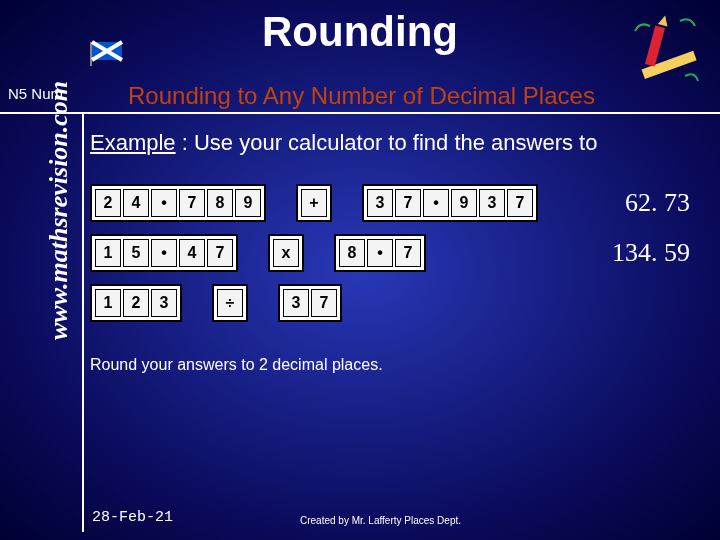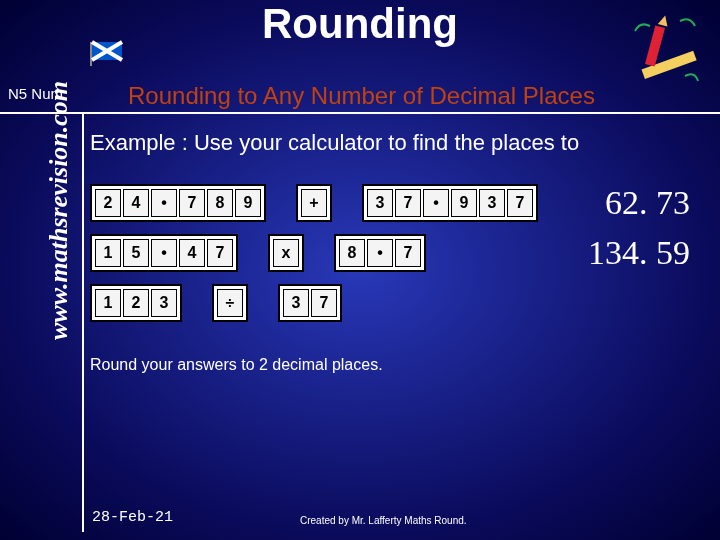--- a/index.html
+++ b/index.html
@@ -10,20 +10,21 @@
     font-family: "Comic Sans MS", cursive, sans-serif;
     color: white;
     position: relative;
     overflow: hidden;
   }
   .title {
     text-align: center;
     font-size: 42px;
     font-weight: bold;
     color: white;
+    padding-top: 8px;
   }
   .subtitle {
     font-size: 24px;
     color: #c2410c;
     position: absolute;
     top: 82px;
     left: 128px;
   }
   .tag {
     position: absolute;
@@ -65,21 +66,21 @@
     position: absolute;
     left: 90px;
     top: 130px;
     width: 620px;
   }
   .example-line {
     font-size: 22px;
     color: white;
     margin-bottom: 28px;
   }
-  .example-line .ul { }
+  .example-line .ul { text-decoration: underline; }
   .calc-row {
     display: flex;
     align-items: center;
     margin-bottom: 12px;
   }
   .calc {
     display: inline-flex;
     background: white;
     border: 2px solid #000;
     padding: 2px;
@@ -96,21 +97,21 @@
     font-weight: bold;
     font-size: 16px;
     color: #000;
     background: #f4f4f4;
   }
   .gap { width: 30px; }
   .answer {
     margin-left: auto;
     margin-right: 20px;
     font-family: "Times New Roman", serif;
-    font-size: 34px;
+    font-size: 26px;
     color: white;
   }
   .instruction {
     font-size: 16px;
     color: white;
     margin-top: 34px;
   }
   .footer-date {
     position: absolute;
     left: 92px;
@@ -166,21 +167,21 @@
 <div class="tag">N5 Num</div>
 <div class="subtitle">Rounding to Any Number of Decimal Places</div>
 
 <div class="hline"></div>
 <div class="vline"></div>
 
 <div class="sidetext">www.mathsrevision.com</div>
 
 <div class="content">
   <div class="example-line">
-    <span class="ul">Example</span><span> : Use your calculator to find the places to</span>
+    <span class="ul">Example</span><span> : Use your calculator to find the answers to</span>
   </div>
 
   <div id="rows">
       <div class="calc-row">
         <div class="calc">
           <div class="key">2</div>
           <div class="key">4</div>
           <div class="key">•</div>
           <div class="key">7</div>
           <div class="key">8</div>
@@ -236,13 +237,13 @@
           <div class="key">3</div>
           <div class="key">7</div>
         </div>
       </div>
     </div>
 
   <div class="instruction">Round your answers to 2 decimal places.</div>
 </div>
 
 <div class="footer-date">28-Feb-21</div>
-<div class="footer-credit">Created by Mr. Lafferty Maths Round.</div>
+<div class="footer-credit">Created by Mr. Lafferty Places Dept.</div>
 
 </body></html>

